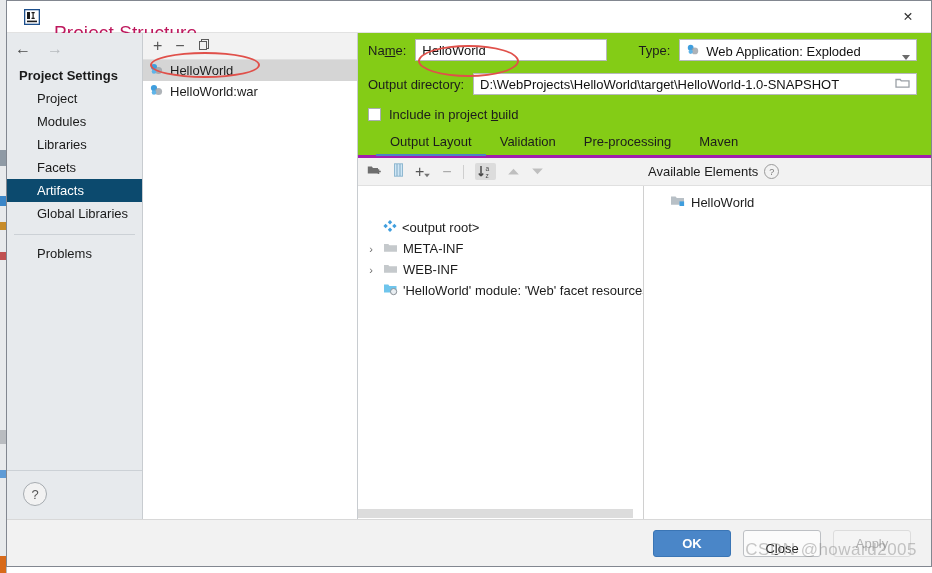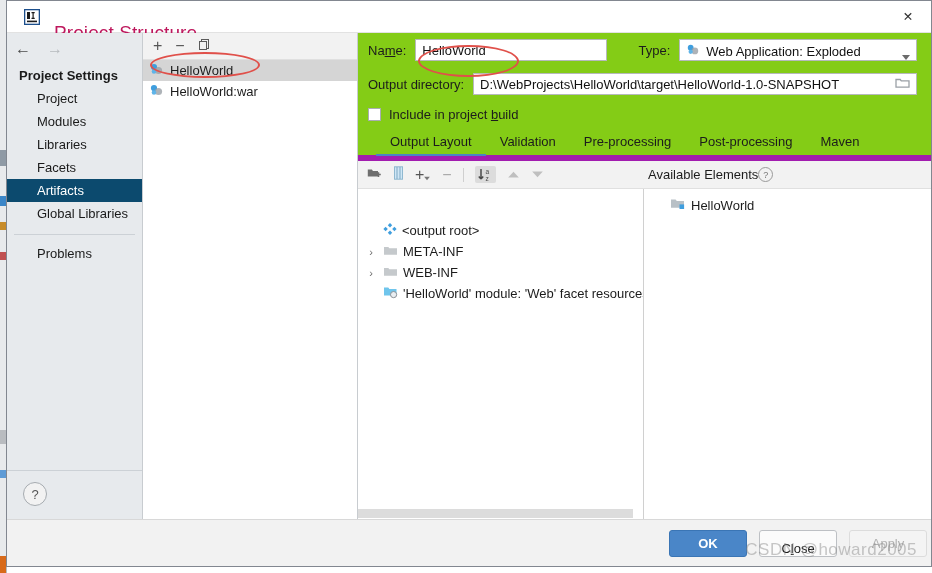--- a/index.html
+++ b/index.html
@@ -241,21 +241,21 @@
     flex: 0 0 auto;
   }
 
   
   #tabs {
     display: flex;
     align-items: flex-end;
     gap: 0;
     padding-left: 18px;
     height: 28px;
-    border-bottom: 6px solid #a21caf;
+    border-bottom: 3px solid #a21caf;
   }
   .tab {
     font-size: 13px;
     color: #1c1c1c;
     padding: 0 14px 6px 14px;
     position: relative;
   }
   .tab.active::after {
     content: "";
     position: absolute;
@@ -284,21 +284,21 @@
   .tb-btn-active {
     background: #dcdcdc;
     border-radius: 2px;
     padding: 1px 2px;
     display: flex;
     align-items: center;
   }
   #avail-head {
     display: flex;
     align-items: flex-end;
-    gap: 0;
+    gap: 6px;
     font-size: 13px;
     padding-left: 4px;
   }
   .q-mark {
     width: 13px; height: 13px;
     border: 1px solid #9a9a9a;
     border-radius: 50%;
     font-size: 9px;
     color: #777;
     display: flex; align-items: center; justify-content: center;
@@ -382,21 +382,21 @@
 
   
   #footer {
     height: 46px;
     min-height: 46px;
     background: #f2f2f2;
     border-top: 1px solid #d8d8d8;
     display: flex;
     align-items: center;
     justify-content: flex-end;
-    padding-right: 4px;
+    padding-right: 20px;
     gap: 12px;
     position: relative;
   }
   .btn {
     height: 27px;
     min-width: 78px;
     border-radius: 3px;
     display: flex;
     align-items: center;
     justify-content: center;
@@ -575,21 +575,20 @@
 
       <div class="cb-row">
         <span class="checkbox"></span>
         <span class="fld-label">Include in project <span class="mn">b</span>uild</span>
       </div>
 
       <div id="tabs">
         <div class="tab active">Output Layout</div>
         <div class="tab">Validation</div>
         <div class="tab">Pre-processing</div>
-        <div class="tab">Post-processing</div>
         <div class="tab">Maven</div>
       </div>
 
       <div id="inner-tool">
         <div id="inner-tool-left">
           <span class="ico">
             <svg width="15" height="13" viewBox="0 0 15 13">
               <path d="M0.8 2.6 h4.1 l1.0 1.3 H11 v5.6 H0.8 z" fill="#6e6e6e"></path>
               <path d="M9.2 7.6 h4.6 M11.5 5.3 v4.6" stroke="#6e6e6e" stroke-width="1.5"></path>
             </svg>

